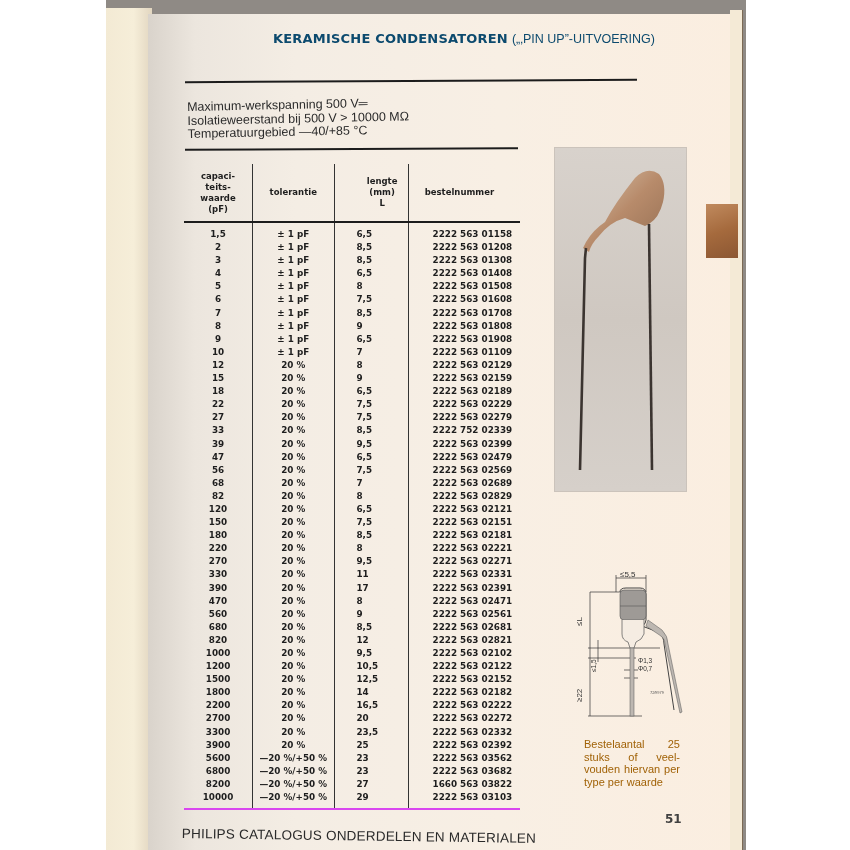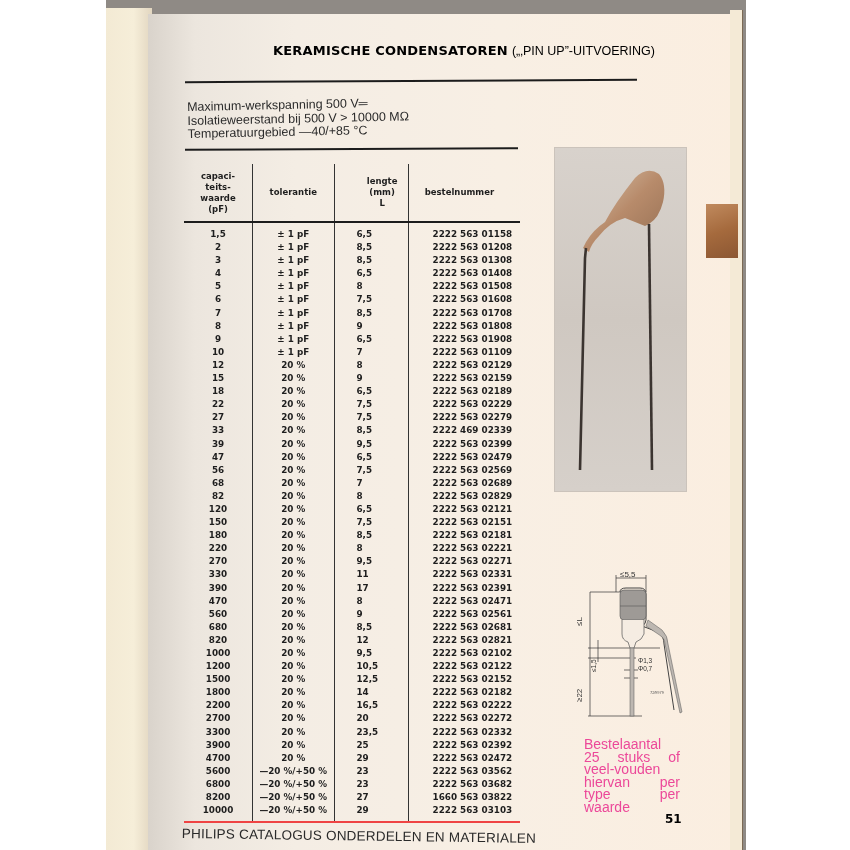--- a/index.html
+++ b/index.html
@@ -3,47 +3,47 @@
 <meta charset="utf-8">
 <style>
   html, body { margin:0; padding:0; }
   body { width:850px; height:850px; background:#ffffff; position:relative; overflow:hidden; font-family:"Liberation Sans", sans-serif; }
   .book-shadow { position:absolute; left:106px; top:0; width:640px; height:850px; background:#8f8a85; }
   .left-edge { position:absolute; left:106px; top:8px; width:46px; height:842px; background:linear-gradient(90deg,#f3ead4 0%,#f6eed9 60%,#e2d6c0 100%); }
   .page { position:absolute; left:148px; top:14px; width:588px; height:836px; background:linear-gradient(90deg,#d9d3cb 0%,#ece6de 8%,#f4ede4 25%,#f8efe4 60%,#fbeee0 100%); }
   .page-rim { position:absolute; left:730px; top:10px; width:12px; height:840px; background:#f4ead6; border-right:1px solid #7c6a55; }
   .tab { position:absolute; left:706px; top:204px; width:32px; height:54px; background:linear-gradient(160deg,#c08a5e,#a56a3d 50%,#8c5733); }
 
-  .title { position:absolute; left:273px; top:42px; font-size:14px; color:#000000; white-space:nowrap; }
+  .title { position:absolute; left:273px; top:30px; font-size:14px; color:#0c4a6e; white-space:nowrap; }
   .title b { font-family:"DejaVu Sans", sans-serif; font-weight:bold; letter-spacing:0.2px; font-size:13px; }
   .title span { font-size:12.5px; margin-left:4px; }
   .title-rule { position:absolute; left:185px; top:80px; width:452px; height:2px; background:#1c1c1c; transform:rotate(-0.3deg); }
 
   .specs { position:absolute; left:187px; top:101px; font-size:12.5px; line-height:13.5px; color:#2b2b2b; transform:rotate(-1.2deg); transform-origin:left top; }
   .table-top { position:absolute; left:185px; top:148px; width:333px; height:2px; background:#1c1c1c; transform:rotate(-0.3deg); }
 
   table.cap { position:absolute; left:184px; top:164px; width:336px; border-collapse:collapse; color:#1e1e1e; }
   table.cap th { font-family:"DejaVu Sans", sans-serif; font-size:8.5px; font-weight:bold; text-align:center; vertical-align:middle; height:57px; padding:0; line-height:11px; border-bottom:2px solid #1c1c1c; }
   table.cap td { font-family:"DejaVu Sans", sans-serif; font-size:8.8px; font-weight:bold; height:13.1px; padding:0; line-height:13.1px; white-space:nowrap; }
   table.cap th + th, table.cap td + td { border-left:1px solid #333; }
   .c1 { width:82px; text-align:center; }
   .c2 { width:86px; text-align:center; }
   .c3 { width:60px; text-align:left; padding-left:22px !important; }
   .c4 { width:102px; text-align:center; padding-left:16px !important; font-weight:bold; }
   td.c2 { font-weight:bold; }
   tr.first td { padding-top:5px !important; }
-  tr.last td { border-bottom:2px solid #ef4444; padding-bottom:4px !important; }
+  tr.last td { border-bottom:2px solid #d946ef; padding-bottom:4px !important; }
 
   .photo { position:absolute; left:555px; top:148px; width:131px; height:343px; background:linear-gradient(180deg,#d8d2cc,#cfc8c1 50%,#d6d0ca); box-shadow:0 0 0 1px #cbc3bb; }
   .footer { position:absolute; left:182px; top:826px; font-size:13.5px; color:#2a2a2a; letter-spacing:0.2px; transform:rotate(0.8deg); transform-origin:left top; white-space:nowrap; }
-  .page-num { position:absolute; left:665px; top:812px; font-size:12px; font-weight:bold; color:#000000; font-family:"DejaVu Sans", sans-serif; }
+  .page-num { position:absolute; left:665px; top:812px; font-size:12px; font-weight:bold; color:#404040; font-family:"DejaVu Sans", sans-serif; }
 
   .diagram { position:absolute; left:570px; top:536px; width:130px; height:150px;margin-top:34px; }
   .diagram-code { position:absolute; left:650px; top:690px; font-size:4px; color:#555; }
-  .order-note { position:absolute; left:584px; top:738px; width:96px; font-size:14px; line-height:12.5px; color:#ec4899; text-align:justify; }
+  .order-note { position:absolute; left:584px; top:738px; width:96px; font-size:11px; line-height:12.5px; color:#a16207; text-align:justify; }
 </style>
 </head>
 <body>
 
 <div class="book-shadow"></div>
 <div class="left-edge"></div>
 <div class="page"></div>
 <div class="page-rim"></div>
 <div class="tab"></div>
 
@@ -165,21 +165,21 @@
       <tr>
         <td class="c1">27</td>
         <td class="c2">20 %</td>
         <td class="c3">7,5</td>
         <td class="c4">2222 563 02279</td>
       </tr>
       <tr>
         <td class="c1">33</td>
         <td class="c2">20 %</td>
         <td class="c3">8,5</td>
-        <td class="c4">2222 469 02339</td>
+        <td class="c4">2222 752 02339</td>
       </tr>
       <tr>
         <td class="c1">39</td>
         <td class="c2">20 %</td>
         <td class="c3">9,5</td>
         <td class="c4">2222 563 02399</td>
       </tr>
       <tr>
         <td class="c1">47</td>
         <td class="c2">20 %</td>
@@ -310,26 +310,20 @@
         <td class="c1">3300</td>
         <td class="c2">20 %</td>
         <td class="c3">23,5</td>
         <td class="c4">2222 563 02332</td>
       </tr>
       <tr>
         <td class="c1">3900</td>
         <td class="c2">20 %</td>
         <td class="c3">25</td>
         <td class="c4">2222 563 02392</td>
-      </tr>
-      <tr>
-        <td class="c1">4700</td>
-        <td class="c2">20 %</td>
-        <td class="c3">29</td>
-        <td class="c4">2222 563 02472</td>
       </tr>
       <tr>
         <td class="c1">5600</td>
         <td class="c2">—20 %/+50 %</td>
         <td class="c3">23</td>
         <td class="c4">2222 563 03562</td>
       </tr>
       <tr>
         <td class="c1">6800</td>
         <td class="c2">—20 %/+50 %</td>

